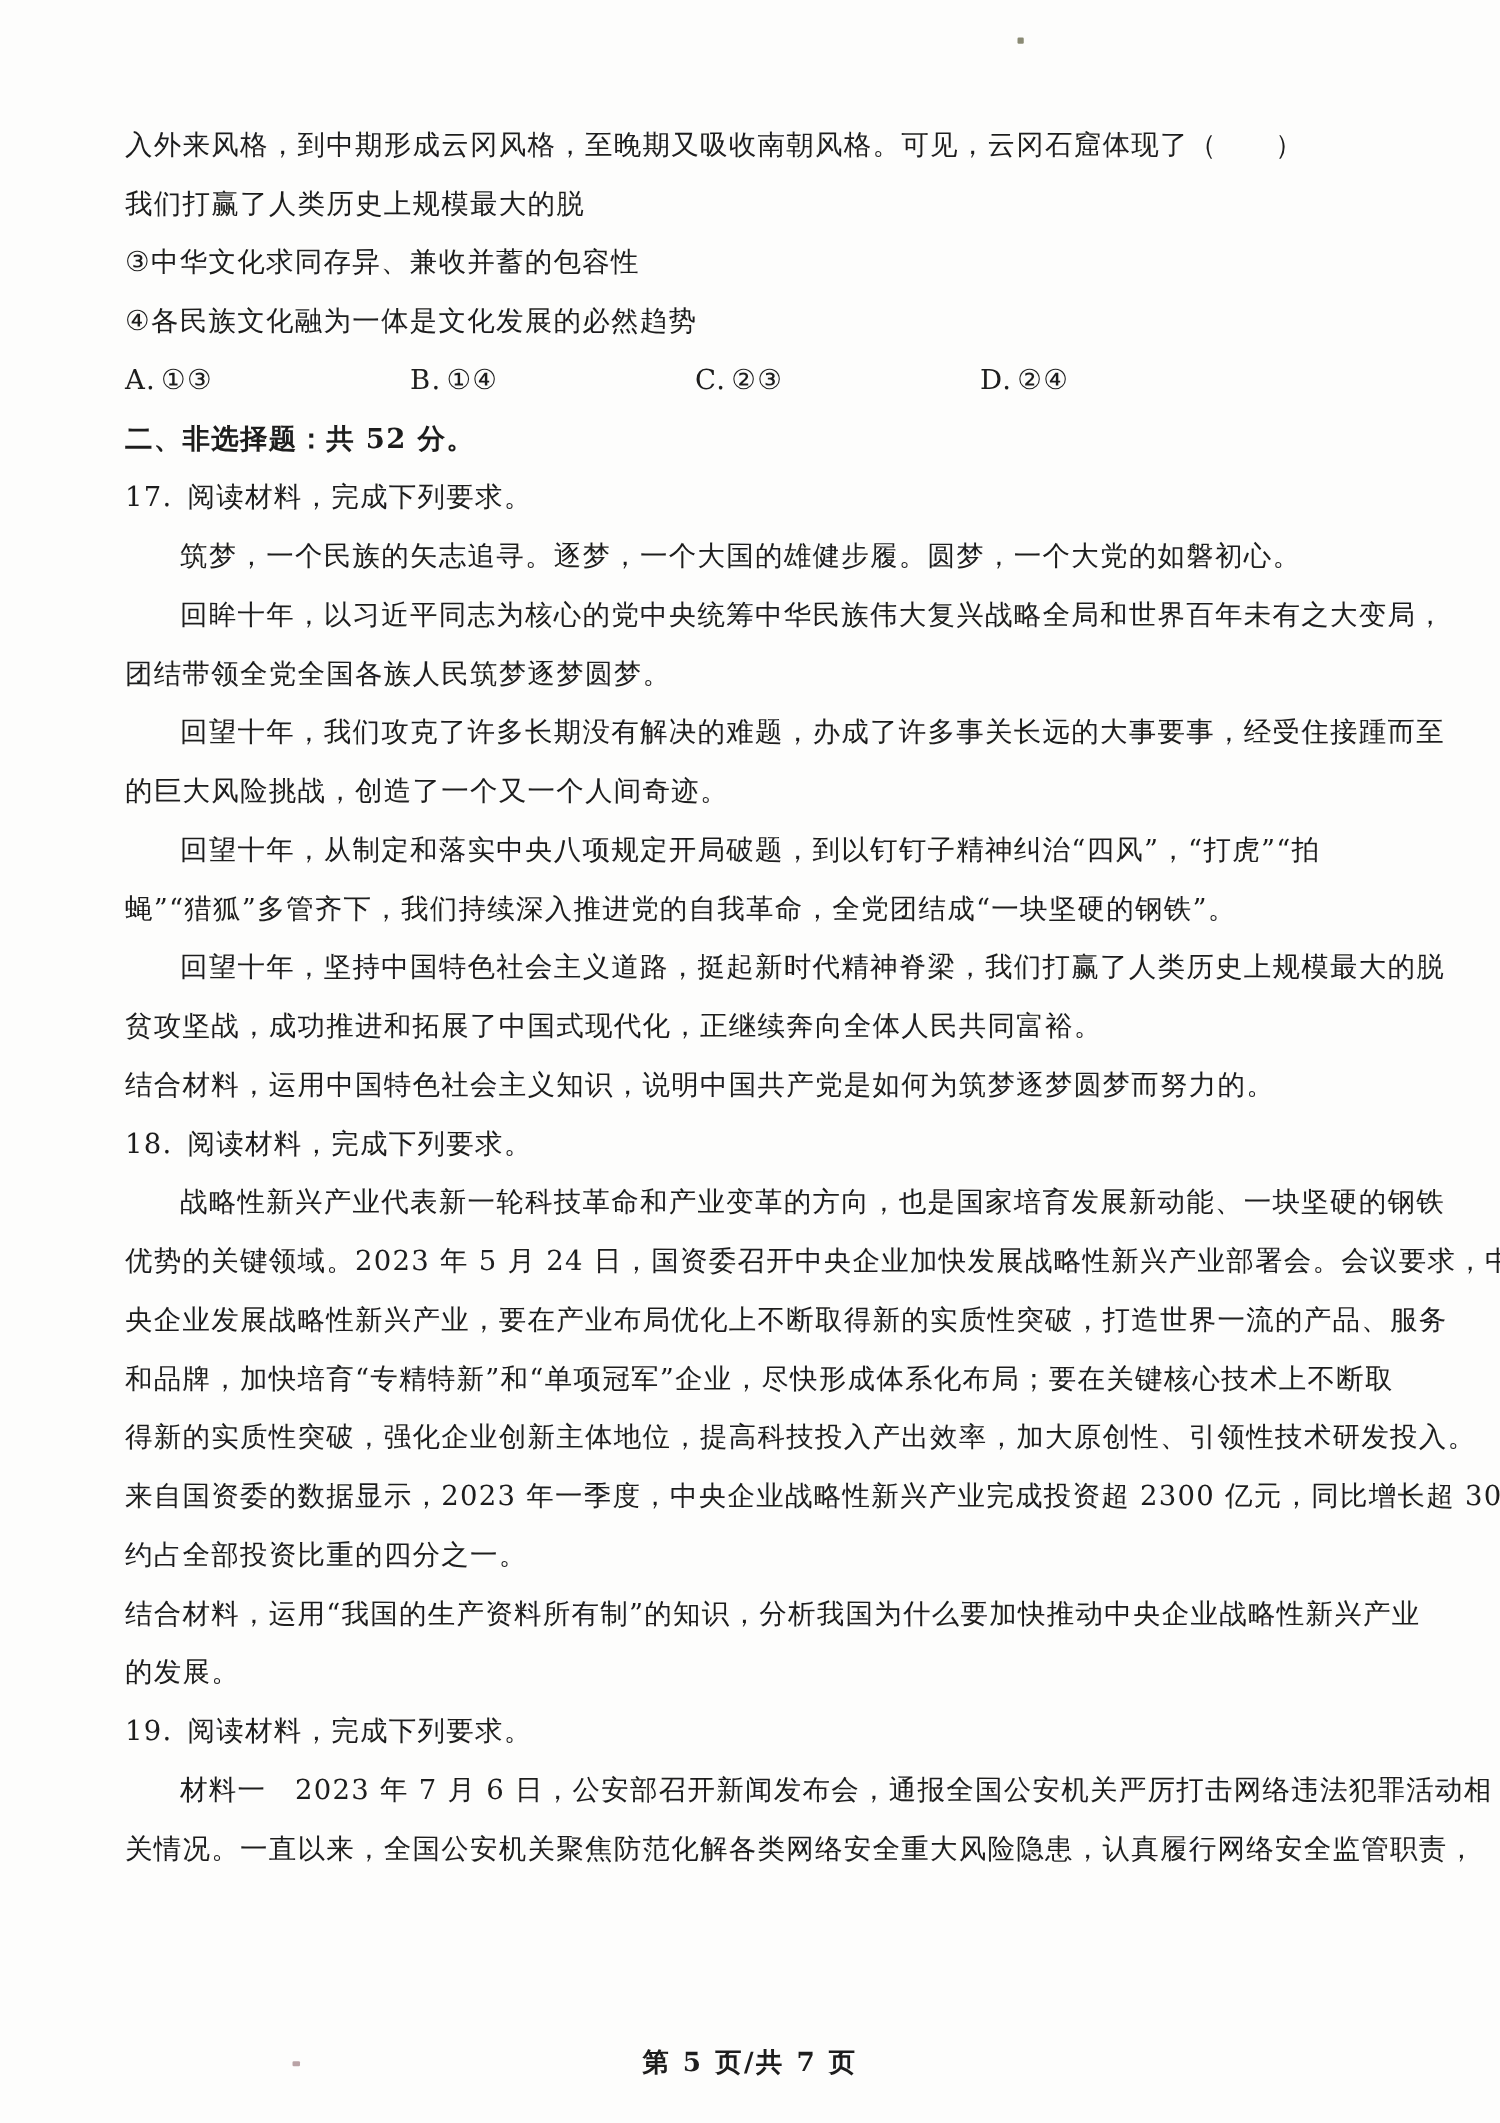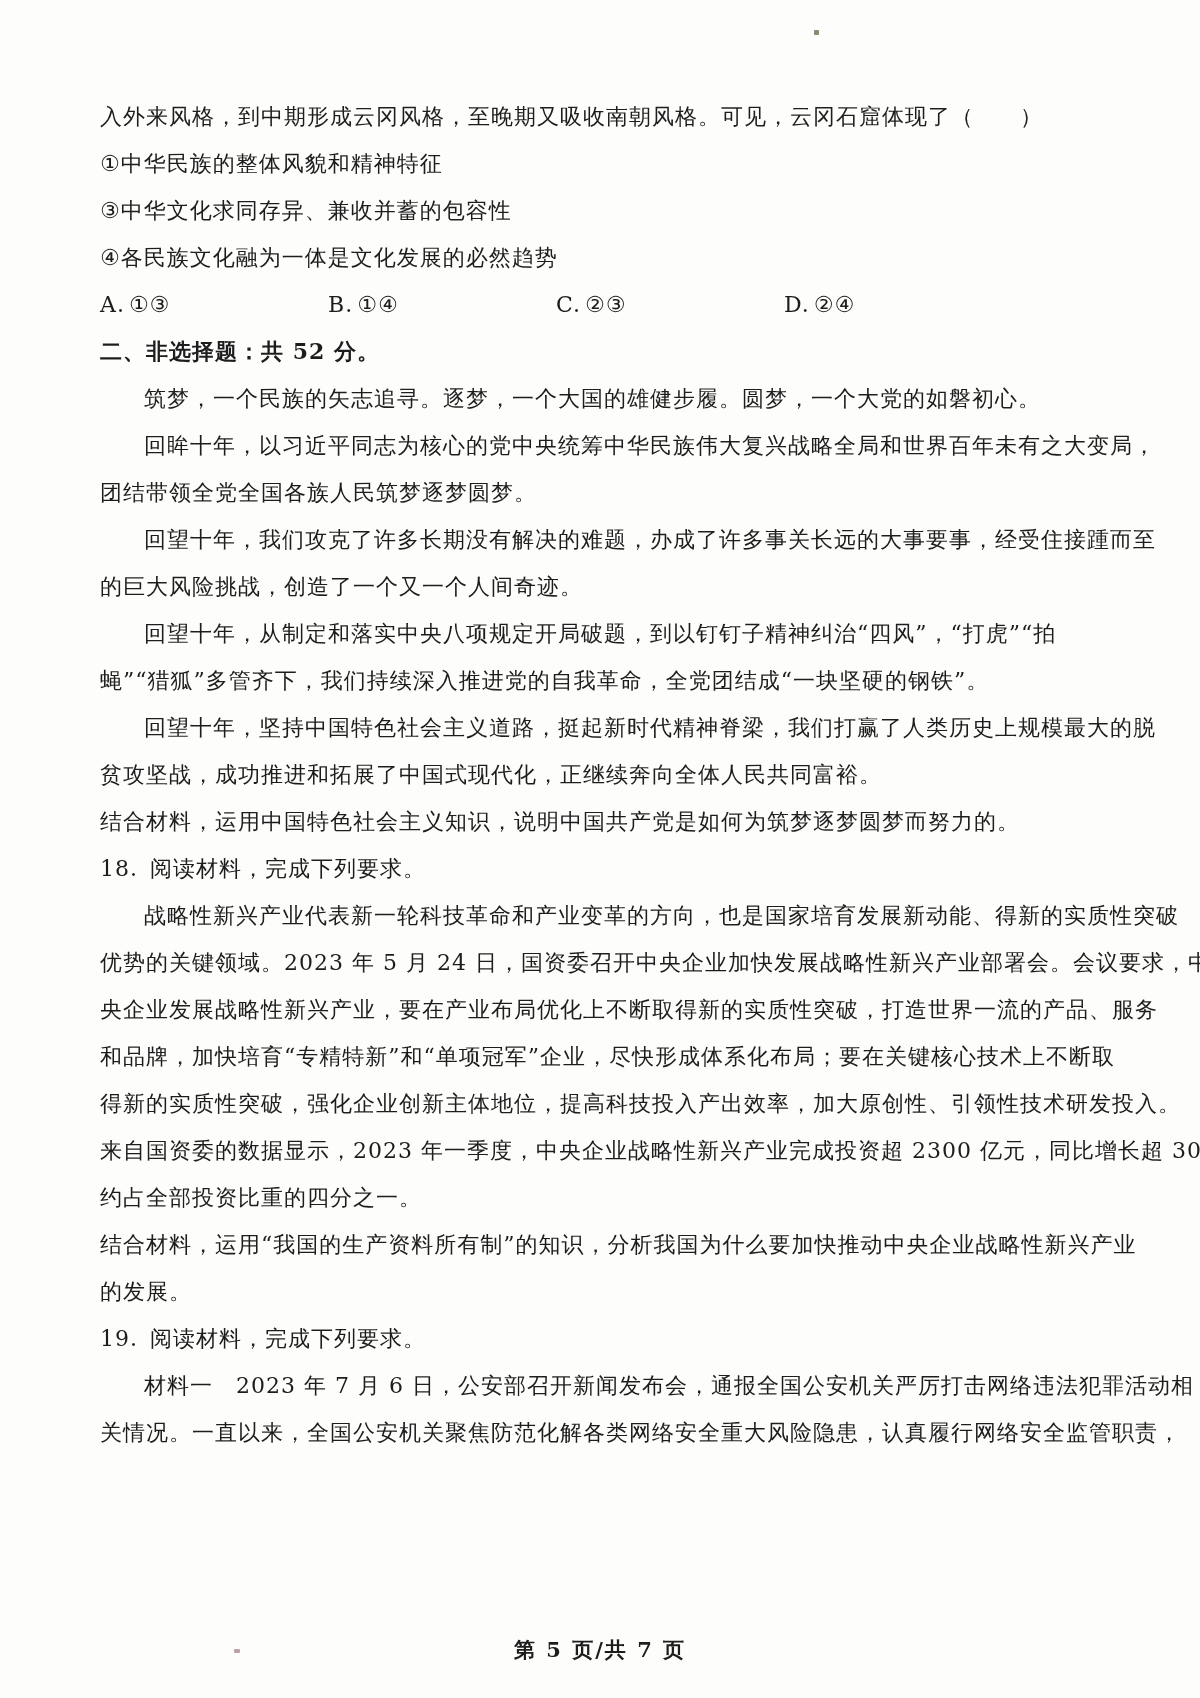--- a/index.html
+++ b/index.html
@@ -25,46 +25,47 @@
 </style>
 </head>
 <body>
 
 <div class="speck" id="speck-top"></div>
 <div class="speck" id="speck-bottom"></div>
 
 <div class="doc">
 
   <div class="line">入外来风格，到中期形成云冈风格，至晚期又吸收南朝风格。可见，云冈石窟体现了（　　）</div>
-  <div class="line">①中华民族的整体风貌和精神特征</div>
+  <div class="line">我们打赢了人类历史上规模最大的脱</div>
   <div class="line">③中华文化求同存异、兼收并蓄的包容性</div>
   <div class="line">④各民族文化融为一体是文化发展的必然趋势</div>
 
   <div class="line choices">
     <span class="choice"><span class="lbl">A.</span><span>①③</span></span>
     <span class="choice"><span class="lbl">B.</span><span>①④</span></span>
     <span class="choice"><span class="lbl">C.</span><span>②③</span></span>
     <span class="choice"><span class="lbl">D.</span><span>②④</span></span>
   </div>
 
   <div class="line bold">二、非选择题：共 52 分。</div>
 
+  <div class="line"><span class="qnum">17.</span><span>阅读材料，完成下列要求。</span></div>
   <div class="line indent">筑梦，一个民族的矢志追寻。逐梦，一个大国的雄健步履。圆梦，一个大党的如磐初心。</div>
   <div class="line indent">回眸十年，以习近平同志为核心的党中央统筹中华民族伟大复兴战略全局和世界百年未有之大变局，</div>
   <div class="line">团结带领全党全国各族人民筑梦逐梦圆梦。</div>
   <div class="line indent">回望十年，我们攻克了许多长期没有解决的难题，办成了许多事关长远的大事要事，经受住接踵而至</div>
   <div class="line">的巨大风险挑战，创造了一个又一个人间奇迹。</div>
   <div class="line indent">回望十年，从制定和落实中央八项规定开局破题，到以钉钉子精神纠治“四风”，“打虎”“拍</div>
   <div class="line">蝇”“猎狐”多管齐下，我们持续深入推进党的自我革命，全党团结成“一块坚硬的钢铁”。</div>
   <div class="line indent">回望十年，坚持中国特色社会主义道路，挺起新时代精神脊梁，我们打赢了人类历史上规模最大的脱</div>
   <div class="line">贫攻坚战，成功推进和拓展了中国式现代化，正继续奔向全体人民共同富裕。</div>
   <div class="line">结合材料，运用中国特色社会主义知识，说明中国共产党是如何为筑梦逐梦圆梦而努力的。</div>
 
   <div class="line"><span class="qnum">18.</span><span>阅读材料，完成下列要求。</span></div>
-  <div class="line indent">战略性新兴产业代表新一轮科技革命和产业变革的方向，也是国家培育发展新动能、得新的实质性突破</div>
+  <div class="line indent">战略性新兴产业代表新一轮科技革命和产业变革的方向，也是国家培育发展新动能、一块坚硬的钢铁</div>
   <div class="line">优势的关键领域。2023 年 5 月 24 日，国资委召开中央企业加快发展战略性新兴产业部署会。会议要求，中</div>
   <div class="line">央企业发展战略性新兴产业，要在产业布局优化上不断取得新的实质性突破，打造世界一流的产品、服务</div>
   <div class="line">和品牌，加快培育“专精特新”和“单项冠军”企业，尽快形成体系化布局；要在关键核心技术上不断取</div>
   <div class="line">得新的实质性突破，强化企业创新主体地位，提高科技投入产出效率，加大原创性、引领性技术研发投入。</div>
   <div class="line">来自国资委的数据显示，2023 年一季度，中央企业战略性新兴产业完成投资超 2300 亿元，同比增长超 30%，</div>
   <div class="line">约占全部投资比重的四分之一。</div>
   <div class="line">结合材料，运用“我国的生产资料所有制”的知识，分析我国为什么要加快推动中央企业战略性新兴产业</div>
   <div class="line">的发展。</div>
 
   <div class="line"><span class="qnum">19.</span><span>阅读材料，完成下列要求。</span></div>

